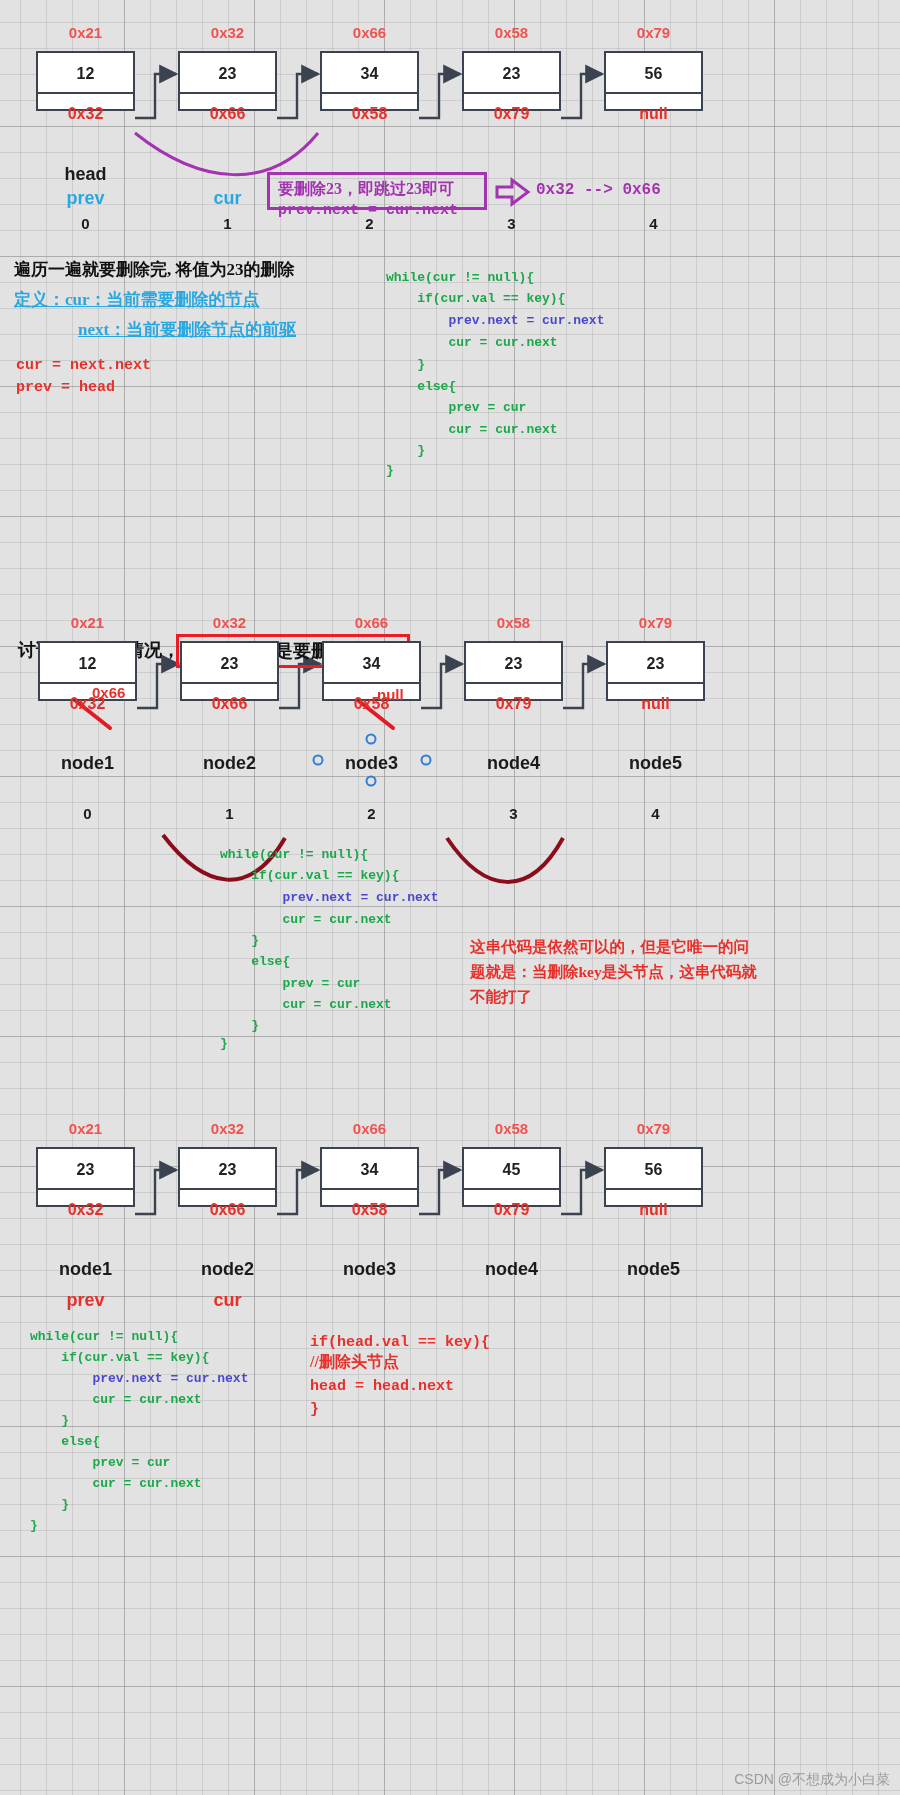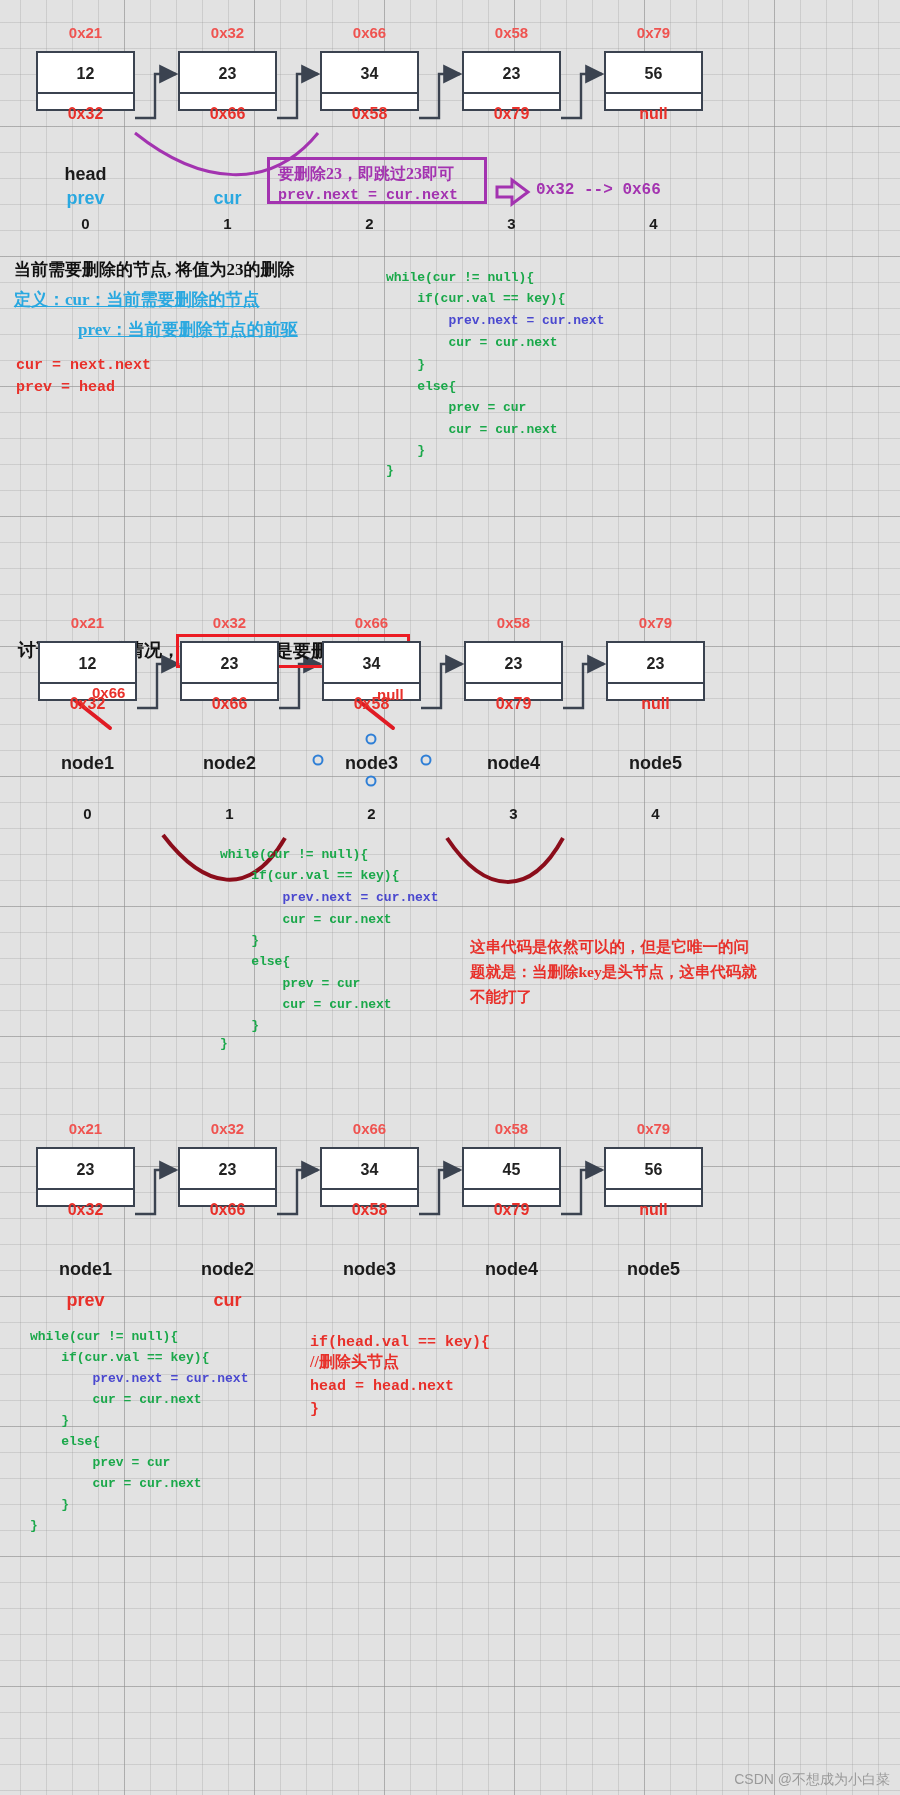--- a/index.html
+++ b/index.html
@@ -205,32 +205,32 @@
   <div class="lbl" style="left:36px;top:164px;">head</div>
   <div class="lbl blue" style="left:36px;top:188px;">prev</div>
   <div class="lbl blue" style="left:178px;top:188px;">cur</div>
 
   <div class="idx" style="left:36px;top:215px;">0</div>
   <div class="idx" style="left:178px;top:215px;">1</div>
   <div class="idx" style="left:320px;top:215px;">2</div>
   <div class="idx" style="left:462px;top:215px;">3</div>
   <div class="idx" style="left:604px;top:215px;">4</div>
 
-  <div class="callout" style="left:267px;top:157px;width:220px;height:47px;">
+  <div class="callout" style="left:267px;top:172px;width:220px;height:38px;">
     <div class="l1">要删除23，即跳过23即可</div>
     <div class="l2">prev.next = cur.next</div>
   </div>
 
   <div class="purpletxt" style="left:536px;top:181px;">0x32 --&gt; 0x66</div>
 </div>
 
 <div class="layer">
-  <div class="cn black" style="left:14px;top:258px;">当前需要删除的节点, 将值为23的删除</div>
+  <div class="cn black" style="left:14px;top:258px;">遍历一遍就要删除完, 将值为23的删除</div>
   <div class="cn blue" style="left:14px;top:288px;">定义：cur：当前需要删除的节点</div>
-  <div class="cn blue" style="left:78px;top:318px;">prev：当前要删除节点的前驱</div>
+  <div class="cn blue" style="left:78px;top:318px;">next：当前要删除节点的前驱</div>
 
   <div class="code red mono" style="left:16px;top:356px;font-size:15px;">cur = next.next</div>
   <div class="code red mono" style="left:16px;top:378px;font-size:15px;">prev = head</div>
 </div>
 
 <div class="layer">
   <div class="code" style="left:386px;top:268px;">while(cur != null){</div>
   <div class="code" style="left:386px;top:289px;">    if(cur.val == key){</div>
   <div class="code" style="left:386px;top:311px;color:#4a48cf;">        prev.next = cur.next</div>
   <div class="code" style="left:386px;top:333px;">        cur = cur.next</div>

